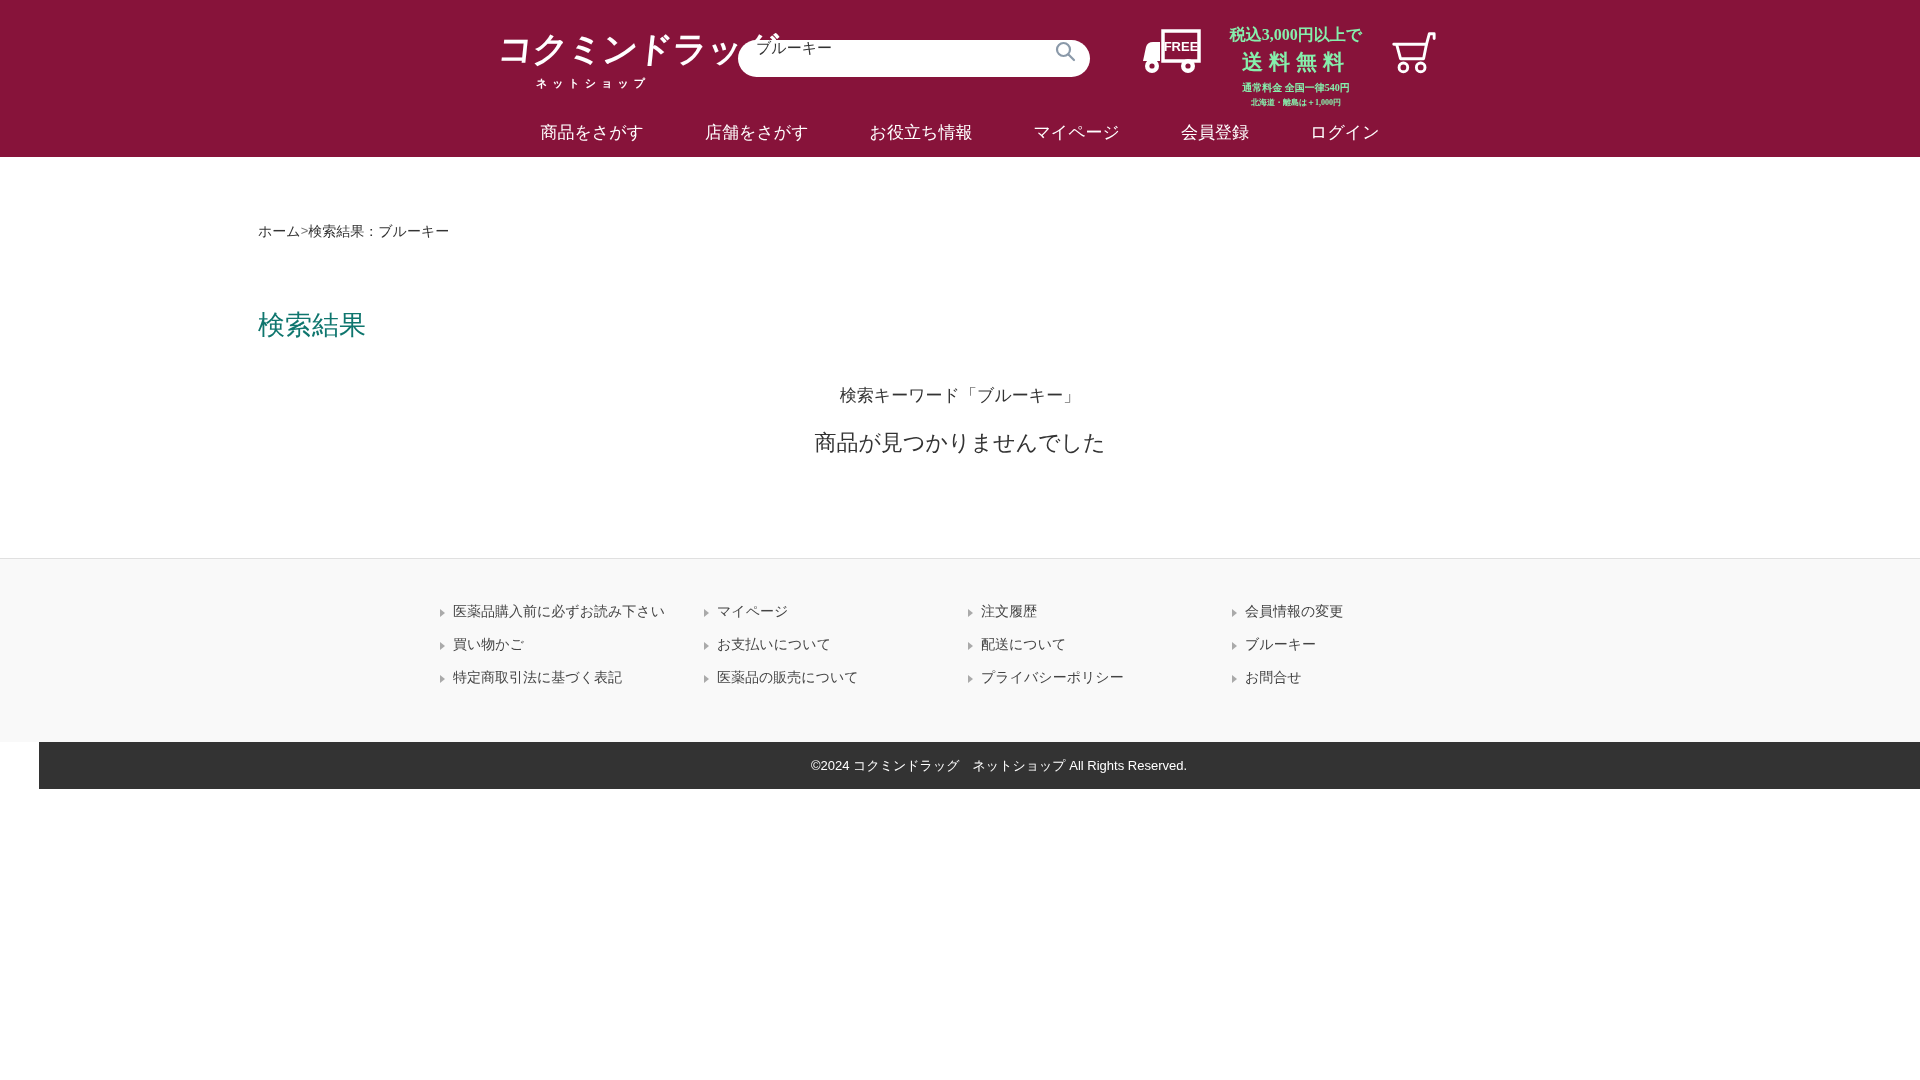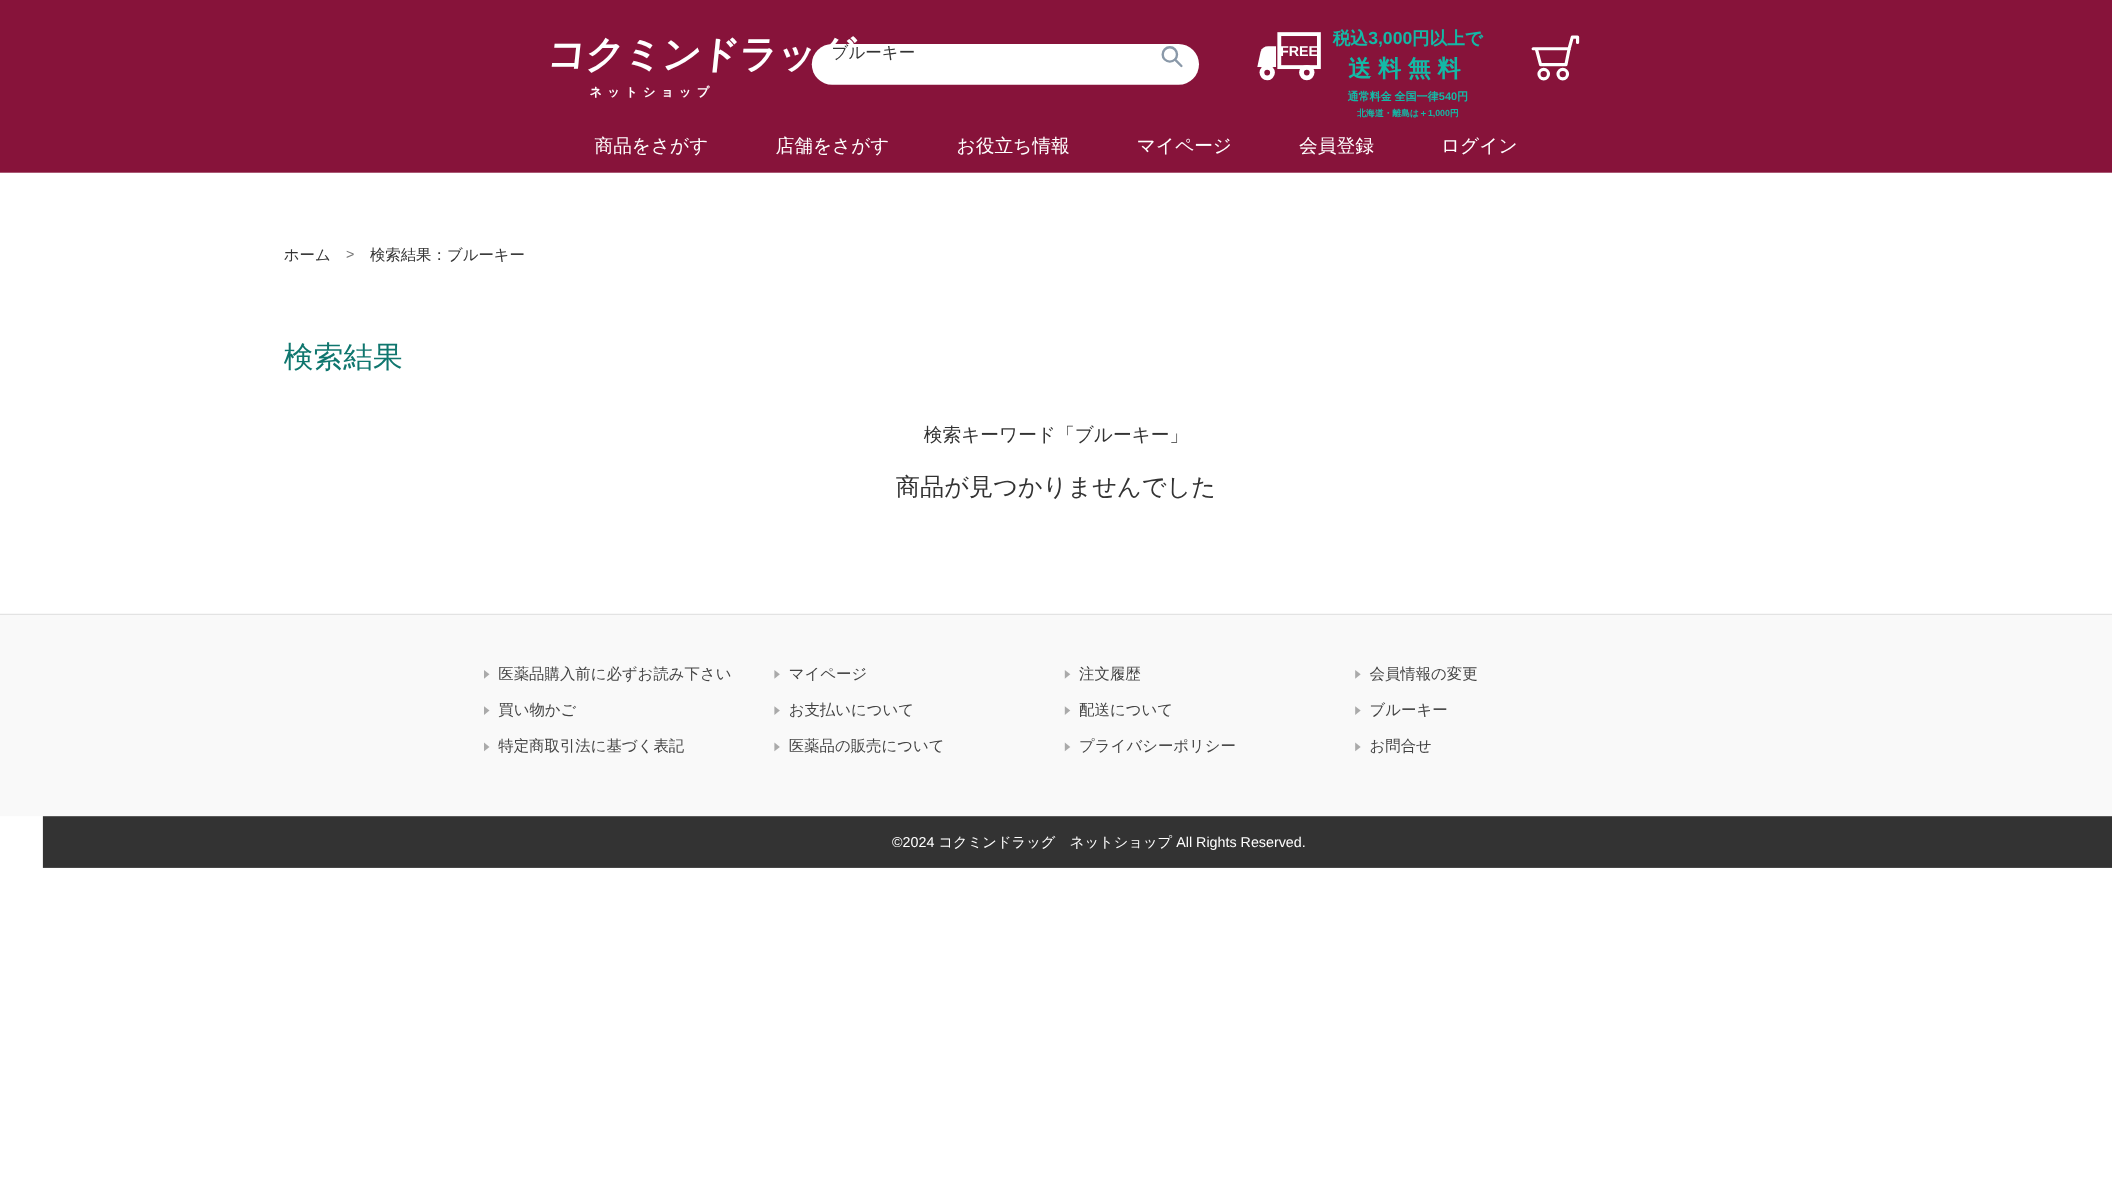--- a/index.html
+++ b/index.html
@@ -17,49 +17,49 @@
 
   .searchbar { position:absolute; left:738px; top:40px; width:352px; height:37px;
     background:#fff; border-radius:19px; display:flex; align-items:flex-start;
     padding:0 13px 0 18px; }
   .searchbar input { flex:1; border:none; outline:none; font-size:15px; color:#333;
     background:transparent; font-family:inherit; }
   .search-btn { width:24px; height:24px; border:none; background:transparent;
     cursor:pointer; padding:0; display:flex; align-items:center; justify-content:center; }
 
   .shipping { position:absolute; left:1140px; top:25px; display:flex; align-items:flex-start; }
-  .ship-text { width:140px; margin-left:8px; text-align:center; color:#14b8a6; }
+  .ship-text { width:140px; margin-left:24px; text-align:center; color:#86efac;font-family:Liberation Serif, serif; }
   .ship-line1 { font-size:16px; font-weight:bold; white-space:nowrap; }
   .ship-line2 { font-size:21px; font-weight:bold; letter-spacing:6px; margin-top:2px;
     white-space:nowrap; }
   .ship-note1 { font-size:10px; font-weight:bold; margin-top:5px; white-space:nowrap; }
   .ship-note2 { font-size:8px; font-weight:bold; margin-top:2px; white-space:nowrap; }
 
   .cart-btn { position:absolute; left:1388px; top:27px; width:50px; height:50px;
     background:transparent; border:none; cursor:pointer; padding:0; }
 
   .nav { position:absolute; left:0; top:110px; width:1920px; height:44px;
     display:flex; justify-content:center; align-items:center; gap:61px; }
   .nav-item { color:#fff; font-size:17px; cursor:pointer; white-space:nowrap; }
 
   
   .main { width:1920px; background:#fff; }
   .breadcrumb { padding:66px 0 0 258px; font-size:14px; color:#333;
-    display:flex; align-items:flex-start; gap:14px; }
+    display:flex; align-items:flex-start; gap:0; }
   .breadcrumb .bc-home { cursor:pointer; }
   .breadcrumb .bc-sep { color:#777; font-size:13px; }
   .page-title { margin:66px 0 0 258px; font-size:27px; color:#0f766e; font-weight:normal; }
   .keyword-line { margin-top:41px; text-align:center; font-size:17px; color:#333; }
   .no-result { margin-top:21px; text-align:center; font-size:22px; color:#333;
     padding-bottom:100px; }
 
   
   .footer { width:1920px; height:184px; background:#f9f9f9; border-top:1px solid #e0e0e0; }
   .footer-grid { width:1040px; margin:0 auto; padding-top:44px;
-    display:grid; grid-template-columns:repeat(4,1fr); column-gap:16px; }
+    display:grid; grid-template-columns:repeat(4,1fr); column-gap:16px;font-family:Liberation Mono, monospace; }
   .footer-col { display:flex; flex-direction:column; }
   .f-link { display:flex; align-items:center; margin-bottom:14px; font-size:14px;
     color:#444; cursor:pointer; line-height:19px; }
   .tri { width:0; height:0; border-left:5px solid #aaa; border-top:4px solid transparent;
     border-bottom:4px solid transparent; margin-right:8px; flex:0 0 auto; }
 
   .copyright-bar { width:1920px; height:47px; background:#333333; color:#fff;
     font-size:13px; text-align:center; line-height:47px;margin-left:39px; }
 </style>
 </head>

